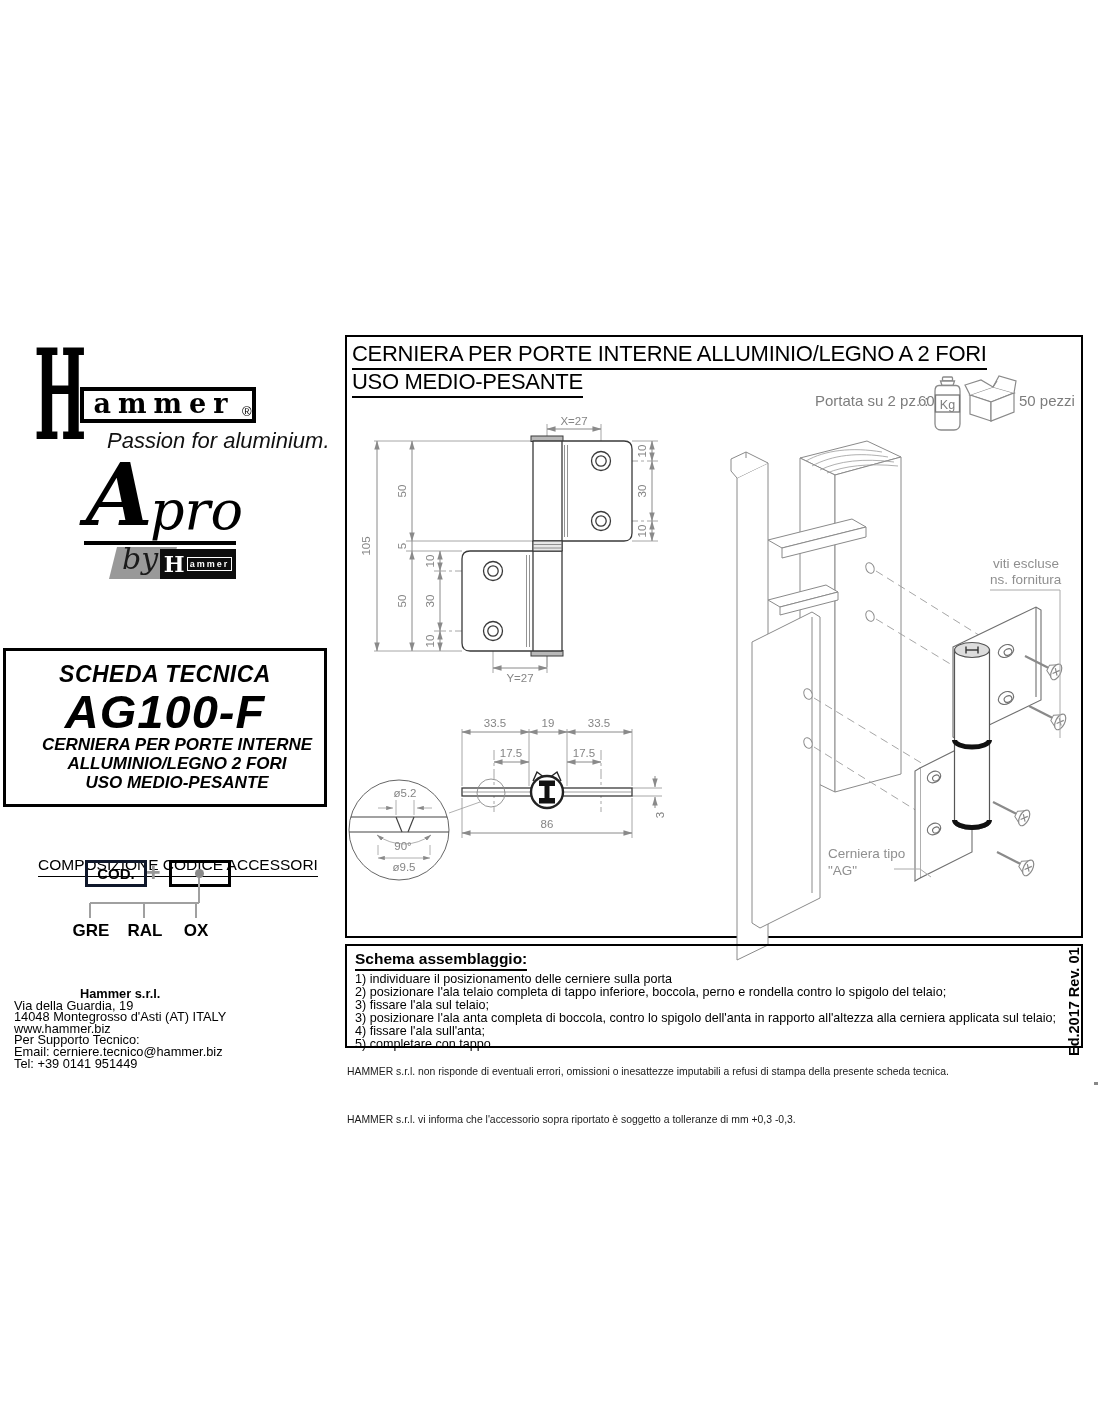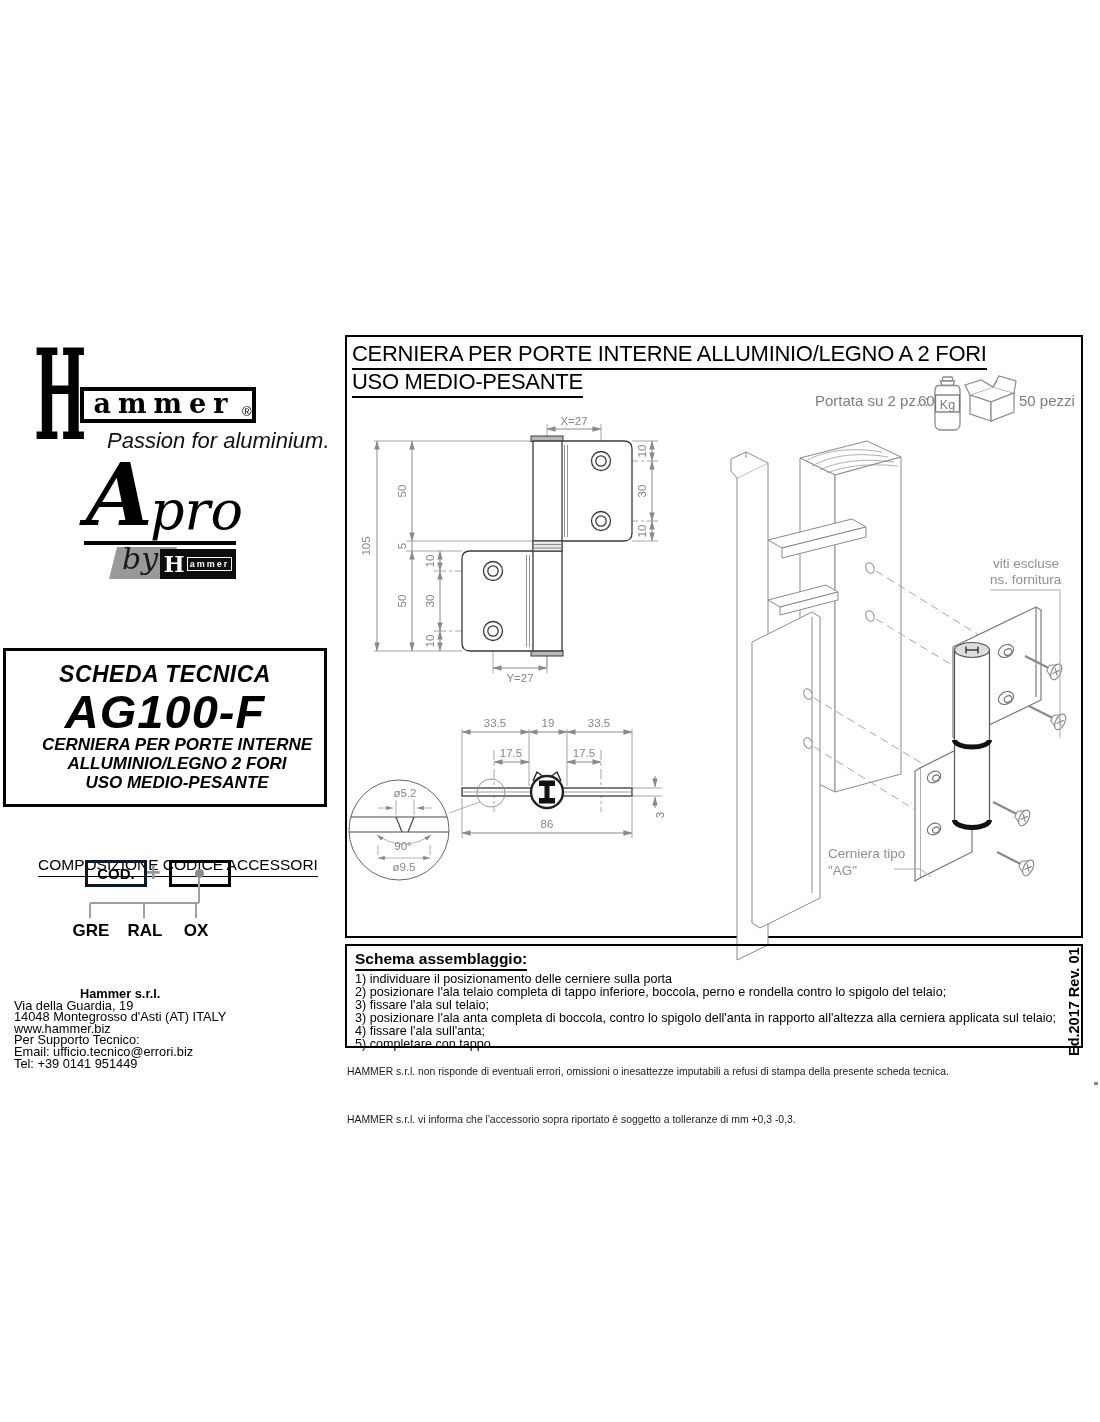--- a/index.html
+++ b/index.html
@@ -123,21 +123,21 @@
   <div class="abs optlbl" style="left:68px;width:46px;text-align:center;">GRE</div>
   <div class="abs optlbl" style="left:122px;width:46px;text-align:center;">RAL</div>
   <div class="abs optlbl" style="left:176px;width:40px;text-align:center;">OX</div>
 
   <div class="abs addr">
     <div class="b">Hammer s.r.l.</div>
     <div>Via della Guardia, 19</div>
     <div>14048 Montegrosso d'Asti (AT) ITALY</div>
     <div>www.hammer.biz</div>
     <div>Per Supporto Tecnico:</div>
-    <div>Email: ufficio.tecnico@errori.biz</div>
+    <div>Email: cerniere.tecnico@hammer.biz</div>
     <div>Tel: +39 0141 951449</div>
   </div>
 
   <div class="abs main-box"></div>
   <div class="abs mtitle mt1"><span>CERNIERA PER PORTE INTERNE ALLUMINIO/LEGNO A 2 FORI</span></div>
   <div class="abs mtitle mt2"><span>USO MEDIO-PESANTE</span></div>
 
   <div class="abs portata" style="left:815px;">Portata su 2 pz. :</div>
   <div class="abs portata" style="left:918px;">60</div>
 

